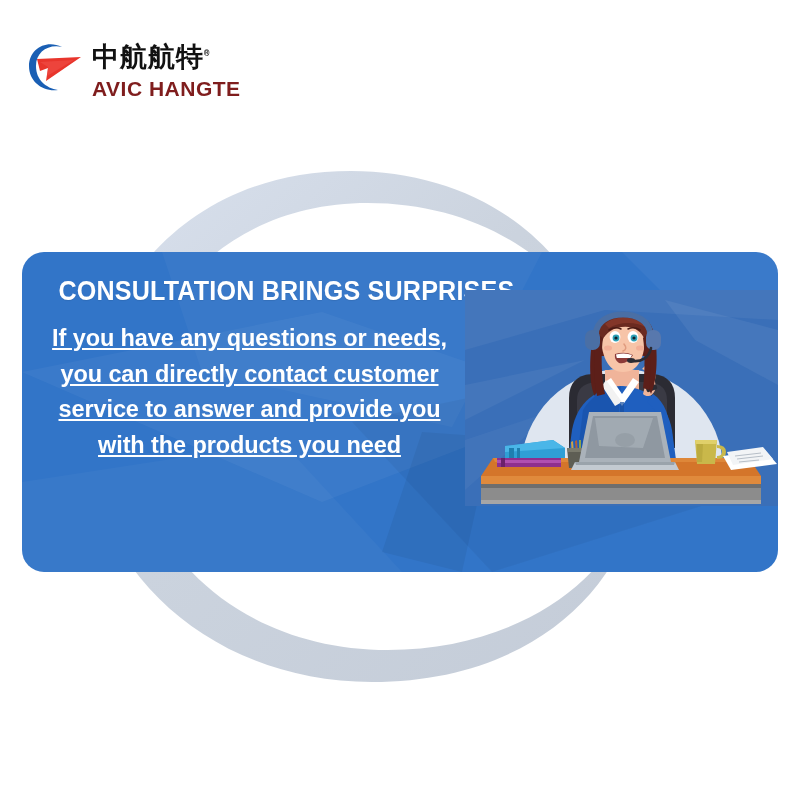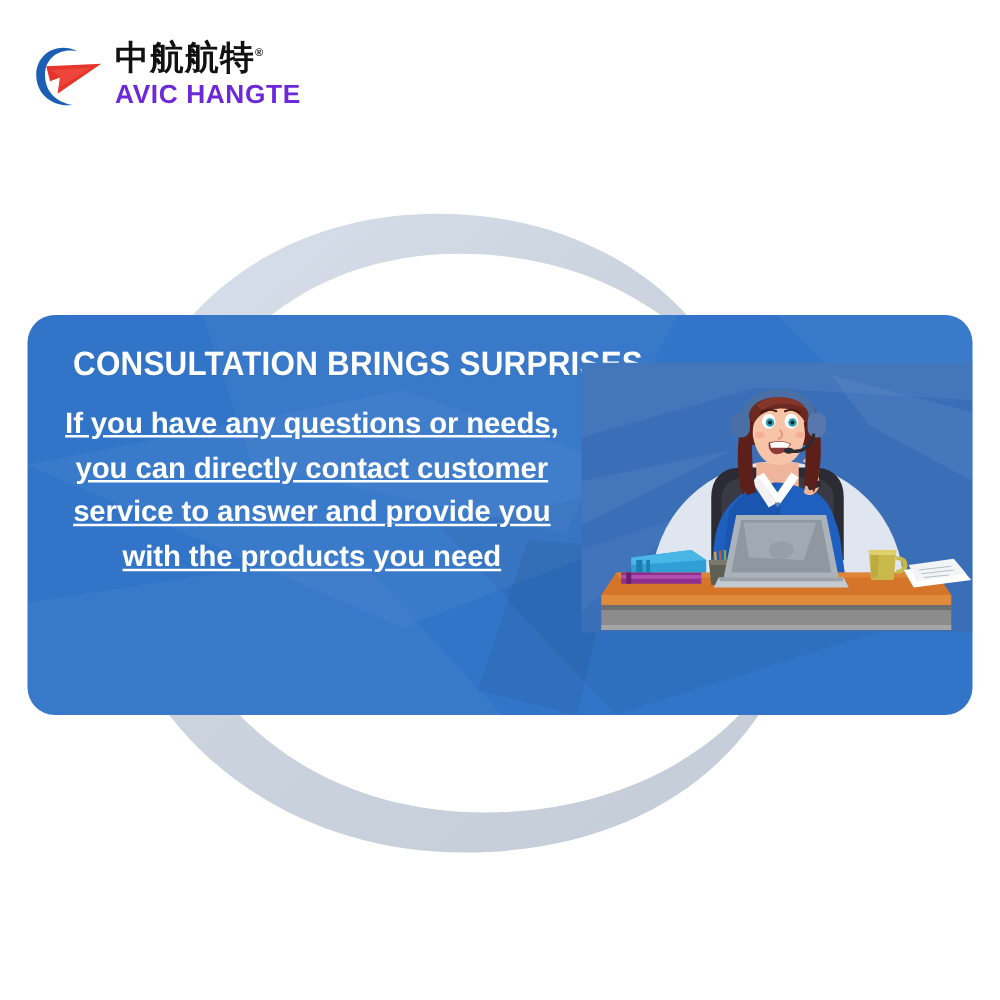--- a/index.html
+++ b/index.html
@@ -41,39 +41,40 @@
     flex: none;
   }
   .logo-text {
     display: flex;
     flex-direction: column;
     justify-content: center;
     line-height: 1;
   }
   .logo-cn {
     position: relative;
-    font-family: Liberation Sans, sans-serif;
+    font-family: Liberation Mono, monospace;
     font-size: 27px;
     font-weight: 700;
     color: #111111;
     letter-spacing: 1px;
     white-space: nowrap;
+    margin-top: 13px;
   }
   .logo-reg {
     font-size: 9px;
     vertical-align: super;
     font-weight: 700;
     color: #111;
   }
   .logo-en {
     margin-top: 5px;
     font-family: "Liberation Sans", sans-serif;
     font-size: 21px;
     font-weight: 700;
-    color: #6d28d9;
+    color: #7f1d1d;
     letter-spacing: 0.5px;
     white-space: nowrap;
   }
 
   
   .card {
     position: absolute;
     left: 22px;
     top: 252px;
     width: 756px;

